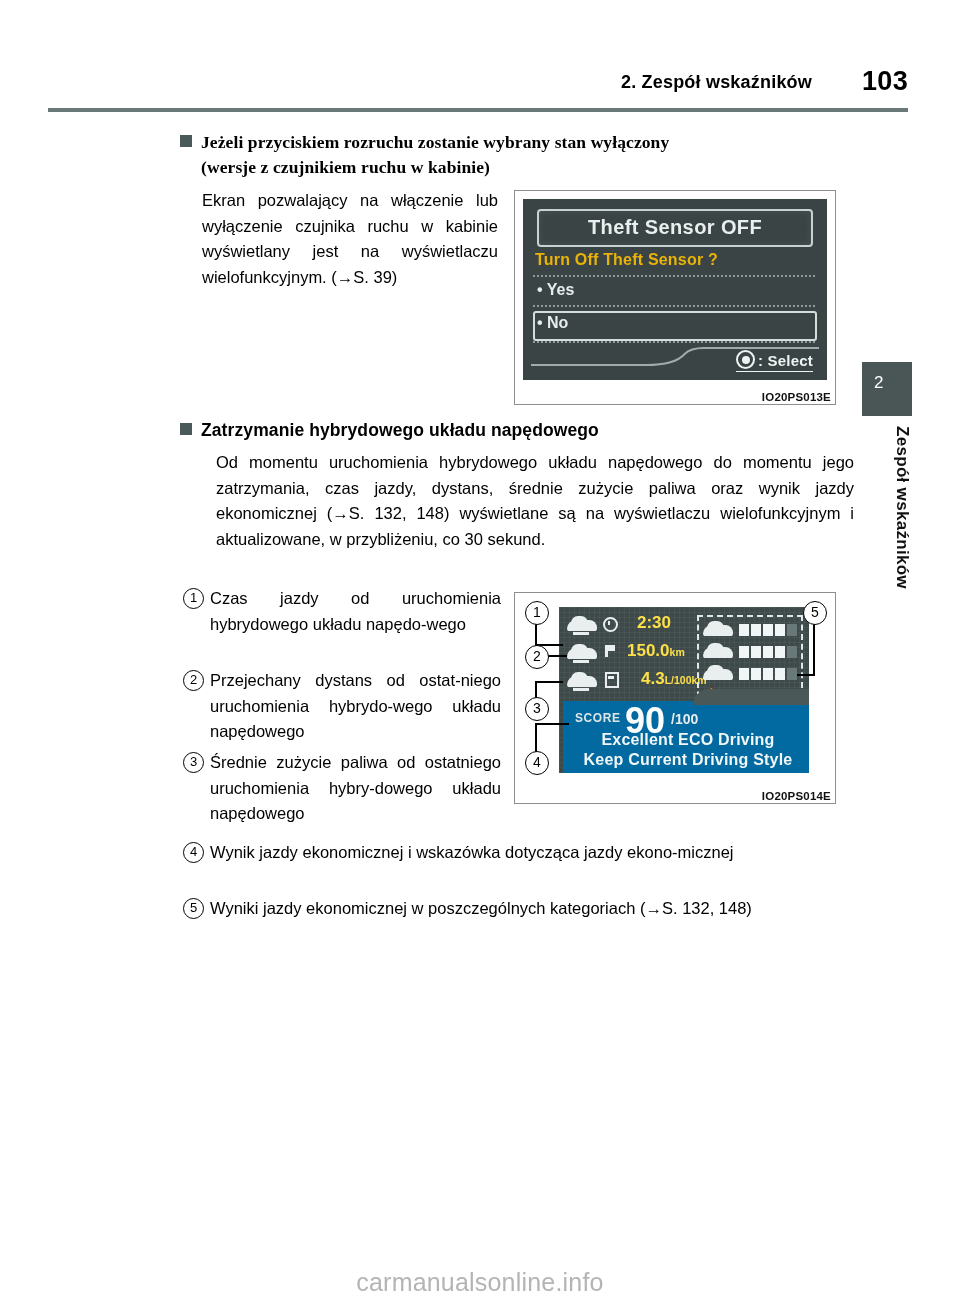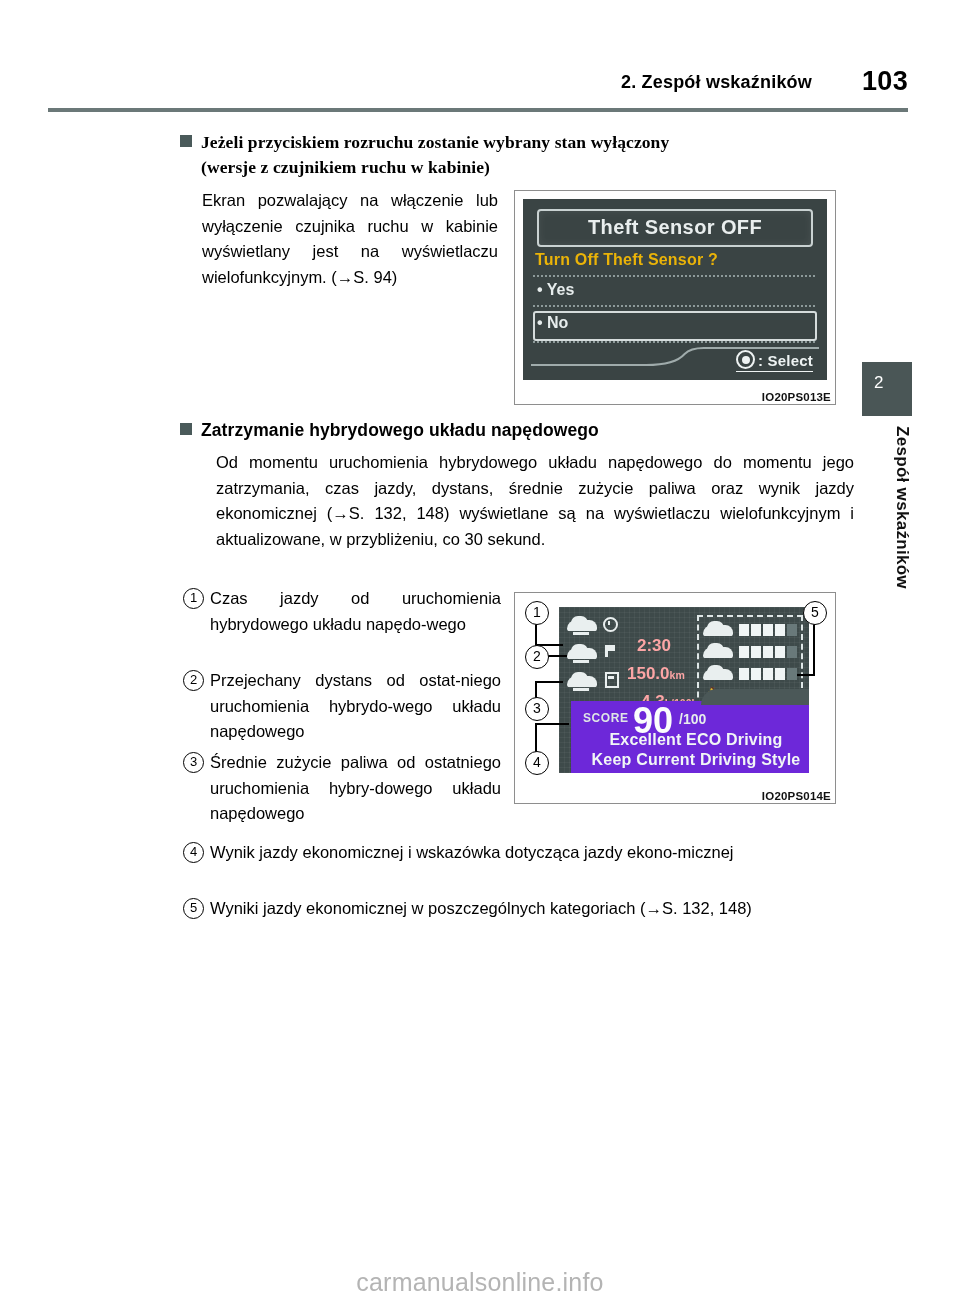--- a/index.html
+++ b/index.html
@@ -129,23 +129,22 @@
     background:#3e4a4a;overflow:hidden;
   }
   .scr2:before{
     content:"";position:absolute;inset:0;
     background:
       repeating-linear-gradient(0deg,rgba(255,255,255,.045) 0 1px,transparent 1px 5px),
       repeating-linear-gradient(90deg,rgba(255,255,255,.045) 0 1px,transparent 1px 5px);
   }
   .trip-row{position:absolute;left:6px;height:26px;}
   .trip-val{
-    position:absolute;color:#fca5a5;font-weight:bold;font-size:17px;
+    position:absolute;color:#fde047;font-weight:bold;font-size:17px;
     white-space:nowrap;
-    margin-top:23px;
   }
   .trip-val .u{font-size:10.5px;font-weight:bold;}
   .carglyph{
     position:absolute;width:30px;height:11px;background:#e9efef;
     border-radius:11px 9px 3px 3px / 10px 9px 3px 3px;
   }
   .carglyph:after{
     content:"";position:absolute;left:4px;top:-4px;width:17px;height:7px;
     background:#e9efef;border-radius:7px 7px 0 0;
   }
@@ -166,22 +165,22 @@
   }
   .pumpicon{
     position:absolute;width:10px;height:12px;border:2px solid #e9efef;
   }
   .pumpicon:after{
     content:"";position:absolute;left:1px;top:1.5px;width:6px;height:3px;
     background:#e9efef;
   }
 
   .scorebox{
-    position:absolute;left:12px;bottom:0;width:100%;height:72px;
-    background:#6d28d9;
+    position:absolute;left:4px;bottom:0;width:100%;height:72px;
+    background:#0369a1;
     border-top-left-radius:0;
   }
   .scorebox:before{
     content:"";position:absolute;right:0;top:-12px;width:120px;height:16px;
     background:#4b5858;border-top-left-radius:22px;
   }
   .score-lbl{
     position:absolute;left:12px;top:10px;color:#dfe6e6;font-size:12px;
     font-weight:bold;letter-spacing:.6px;
   }
@@ -244,21 +243,21 @@
   <div class="side-tab">
     <div class="side-tab-num">2</div>
   </div>
   <div class="side-label">Zespół wskaźników</div>
 
   <div class="sec-head" style="left:180px;top:130px;width:660px;font-family:Liberation Serif, serif;">
     <span class="sq"></span><span>Jeżeli przyciskiem rozruchu zostanie wybrany stan wyłączony</span>
     <div style="margin-left:21px;">(wersje z czujnikiem ruchu w kabinie)</div>
   </div>
 
-  <div class="body-txt" style="left:202px;top:188px;width:296px;">Ekran pozwalający na włączenie lub wyłączenie czujnika ruchu w kabinie wyświetlany jest na wyświetlaczu wielofunkcyjnym. (→S. 94)</div>
+  <div class="body-txt" style="left:202px;top:188px;width:296px;">Ekran pozwalający na włączenie lub wyłączenie czujnika ruchu w kabinie wyświetlany jest na wyświetlaczu wielofunkcyjnym. (→S. 39)</div>
 
   <div class="fig" id="fig1">
     <div class="scr1">
       <div class="scr1-title">Theft Sensor OFF</div>
       <div class="scr1-q">Turn Off Theft Sensor ?</div>
       <div class="scr1-sep" style="top:76px;"></div>
       <div class="scr1-opt" style="top:82px;">• Yes</div>
       <div class="scr1-sep" style="top:106px;"></div>
       <div class="scr1-optbox" style="top:112px;"></div>
       <div class="scr1-opt" style="top:115px;">• No</div>

